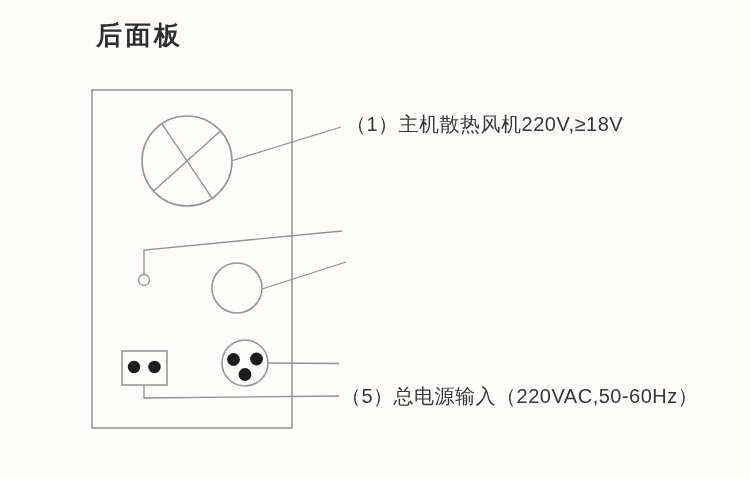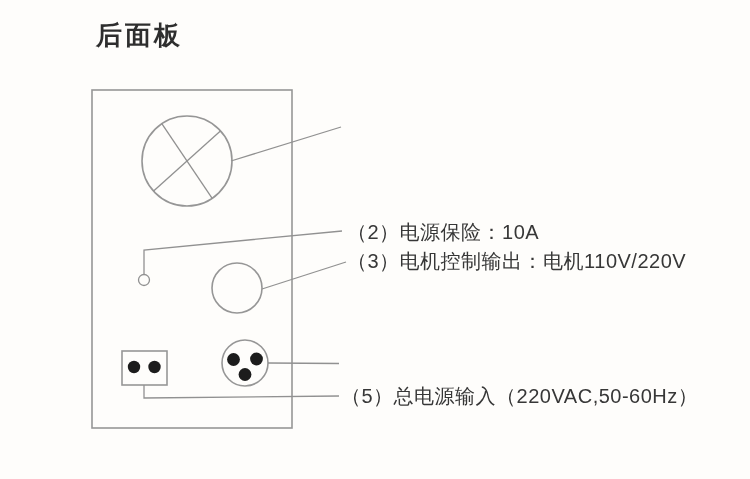--- a/index.html
+++ b/index.html
@@ -92,17 +92,16 @@
       <circle class="pin" cx="245" cy="374.5" r="6.4"></circle>
     </g>
 
     <line class="thin" x1="231" y1="161" x2="341" y2="127"></line>
     <polyline class="thin" points="144,274 144,250 342,231"></polyline>
     <line class="thin" x1="262" y1="289" x2="346" y2="262"></line>
     <line class="thin" x1="268" y1="363" x2="339" y2="363.5"></line>
     <polyline class="thin" points="144,385 144,398 339,396"></polyline>
   </svg>
 
-  <div class="callout-label label-2">（2）电源保险：10A</div>
-  <div class="callout-label label-3">（3）电机控制输出：电机110V/220V</div>
+  <div class="callout-label label-1">（1）主机散热风机220V,≥18V</div>
   <div class="callout-label label-5">（5）总电源输入（220VAC,50-60Hz）</div>
 
 </div>
 
 </body></html>

